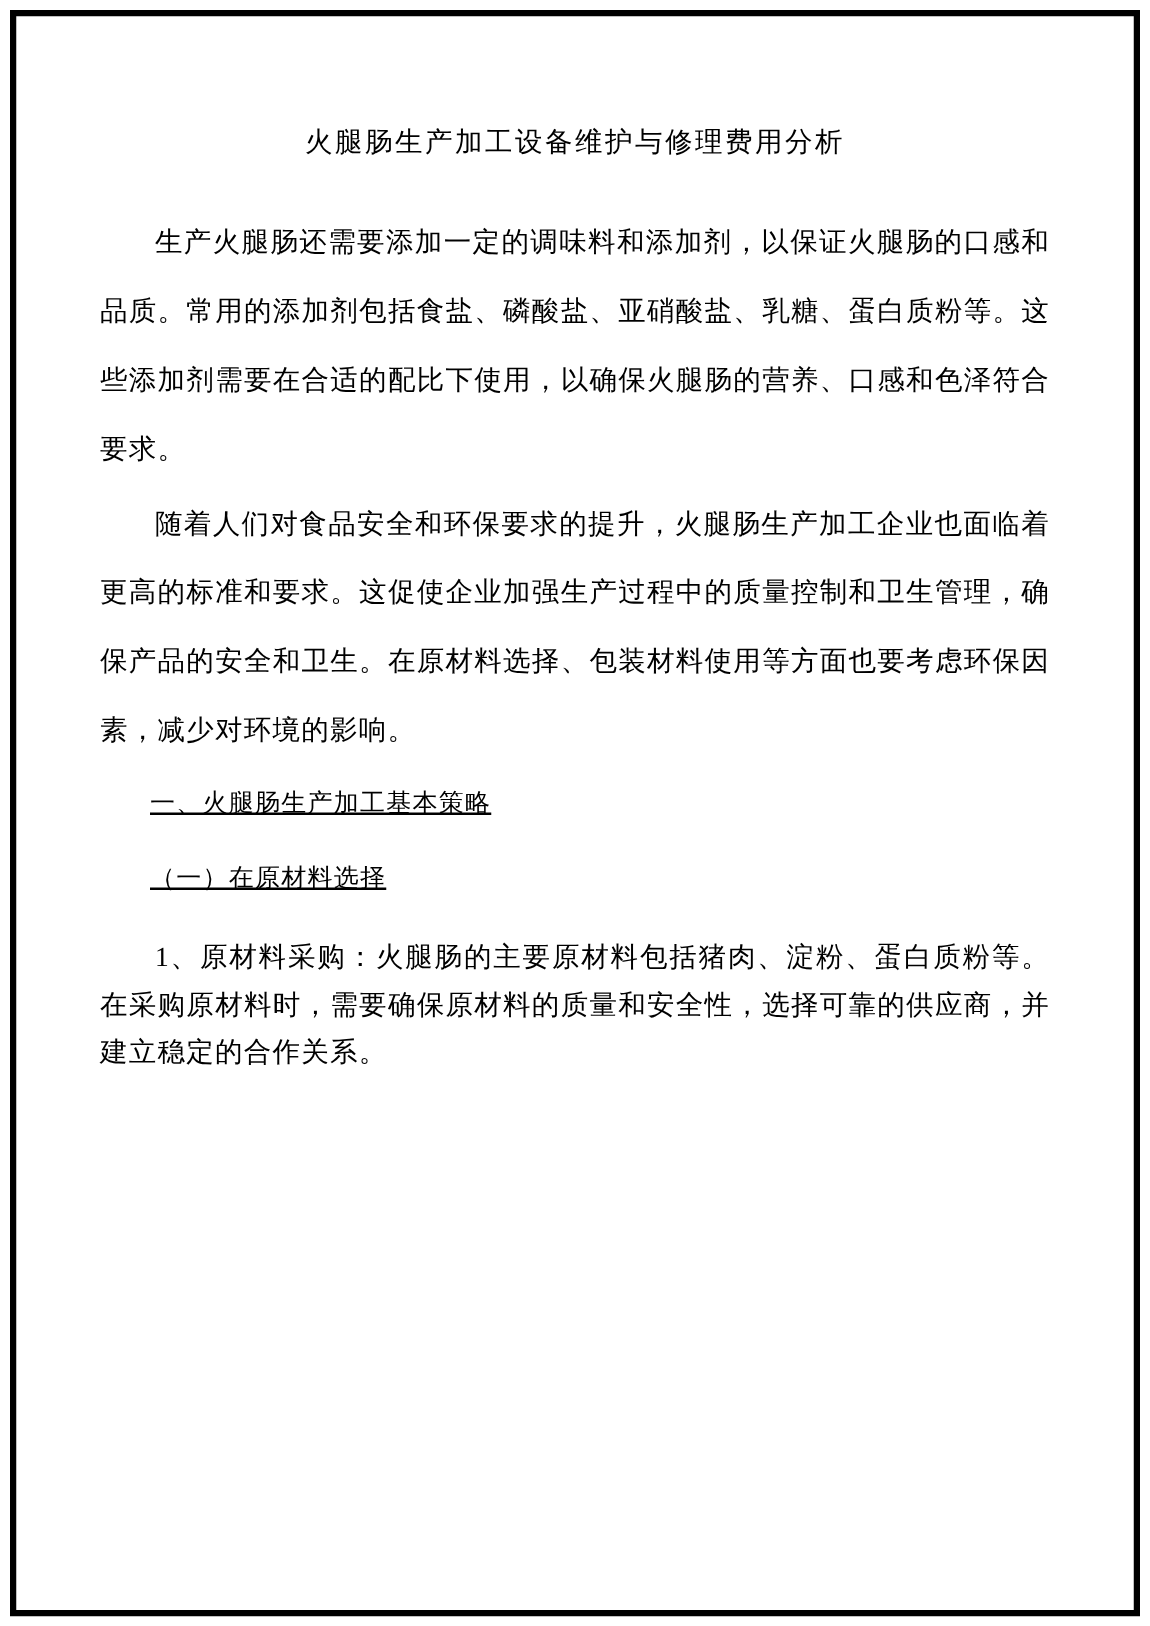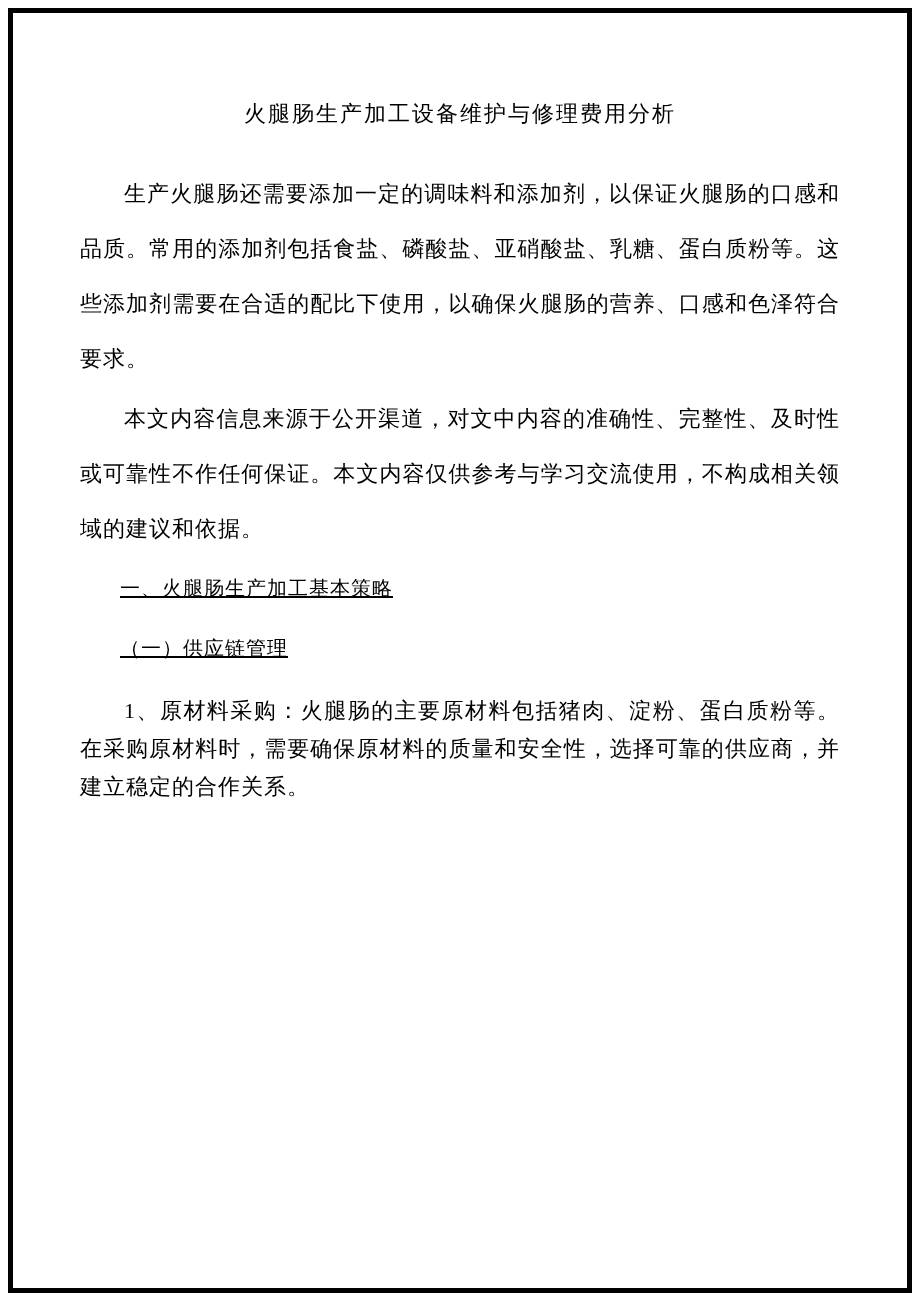--- a/index.html
+++ b/index.html
@@ -68,22 +68,22 @@
 <body>
 
 <div class="page">
   <div class="frame"></div>
   <div class="content">
     <h1 class="title">火腿肠生产加工设备维护与修理费用分析</h1>
 
 
     <p class="para">生产火腿肠还需要添加一定的调味料和添加剂，以保证火腿肠的口感和品质。常用的添加剂包括食盐、磷酸盐、亚硝酸盐、乳糖、蛋白质粉等。这些添加剂需要在合适的配比下使用，以确保火腿肠的营养、口感和色泽符合要求。</p>
 
+    <p class="para">随着人们对食品安全和环保要求的提升，火腿肠生产加工企业也面临着更高的标准和要求。这促使企业加强生产过程中的质量控制和卫生管理，确保产品的安全和卫生。在原材料选择、包装材料使用等方面也要考虑环保因素，减少对环境的影响。</p>
 
-    <p class="para">本文内容信息来源于公开渠道，对文中内容的准确性、完整性、及时性或可靠性不作任何保证。本文内容仅供参考与学习交流使用，不构成相关领域的建议和依据。</p>
 
     <p class="heading">一、火腿肠生产加工基本策略</p>
 
-    <p class="heading">（一）供应链管理</p>
+    <p class="heading">（一）在原材料选择</p>
 
     <p class="para tight">1、原材料采购：火腿肠的主要原材料包括猪肉、淀粉、蛋白质粉等。在采购原材料时，需要确保原材料的质量和安全性，选择可靠的供应商，并建立稳定的合作关系。</p>
   </div>
 </div>
 
 </body></html>

